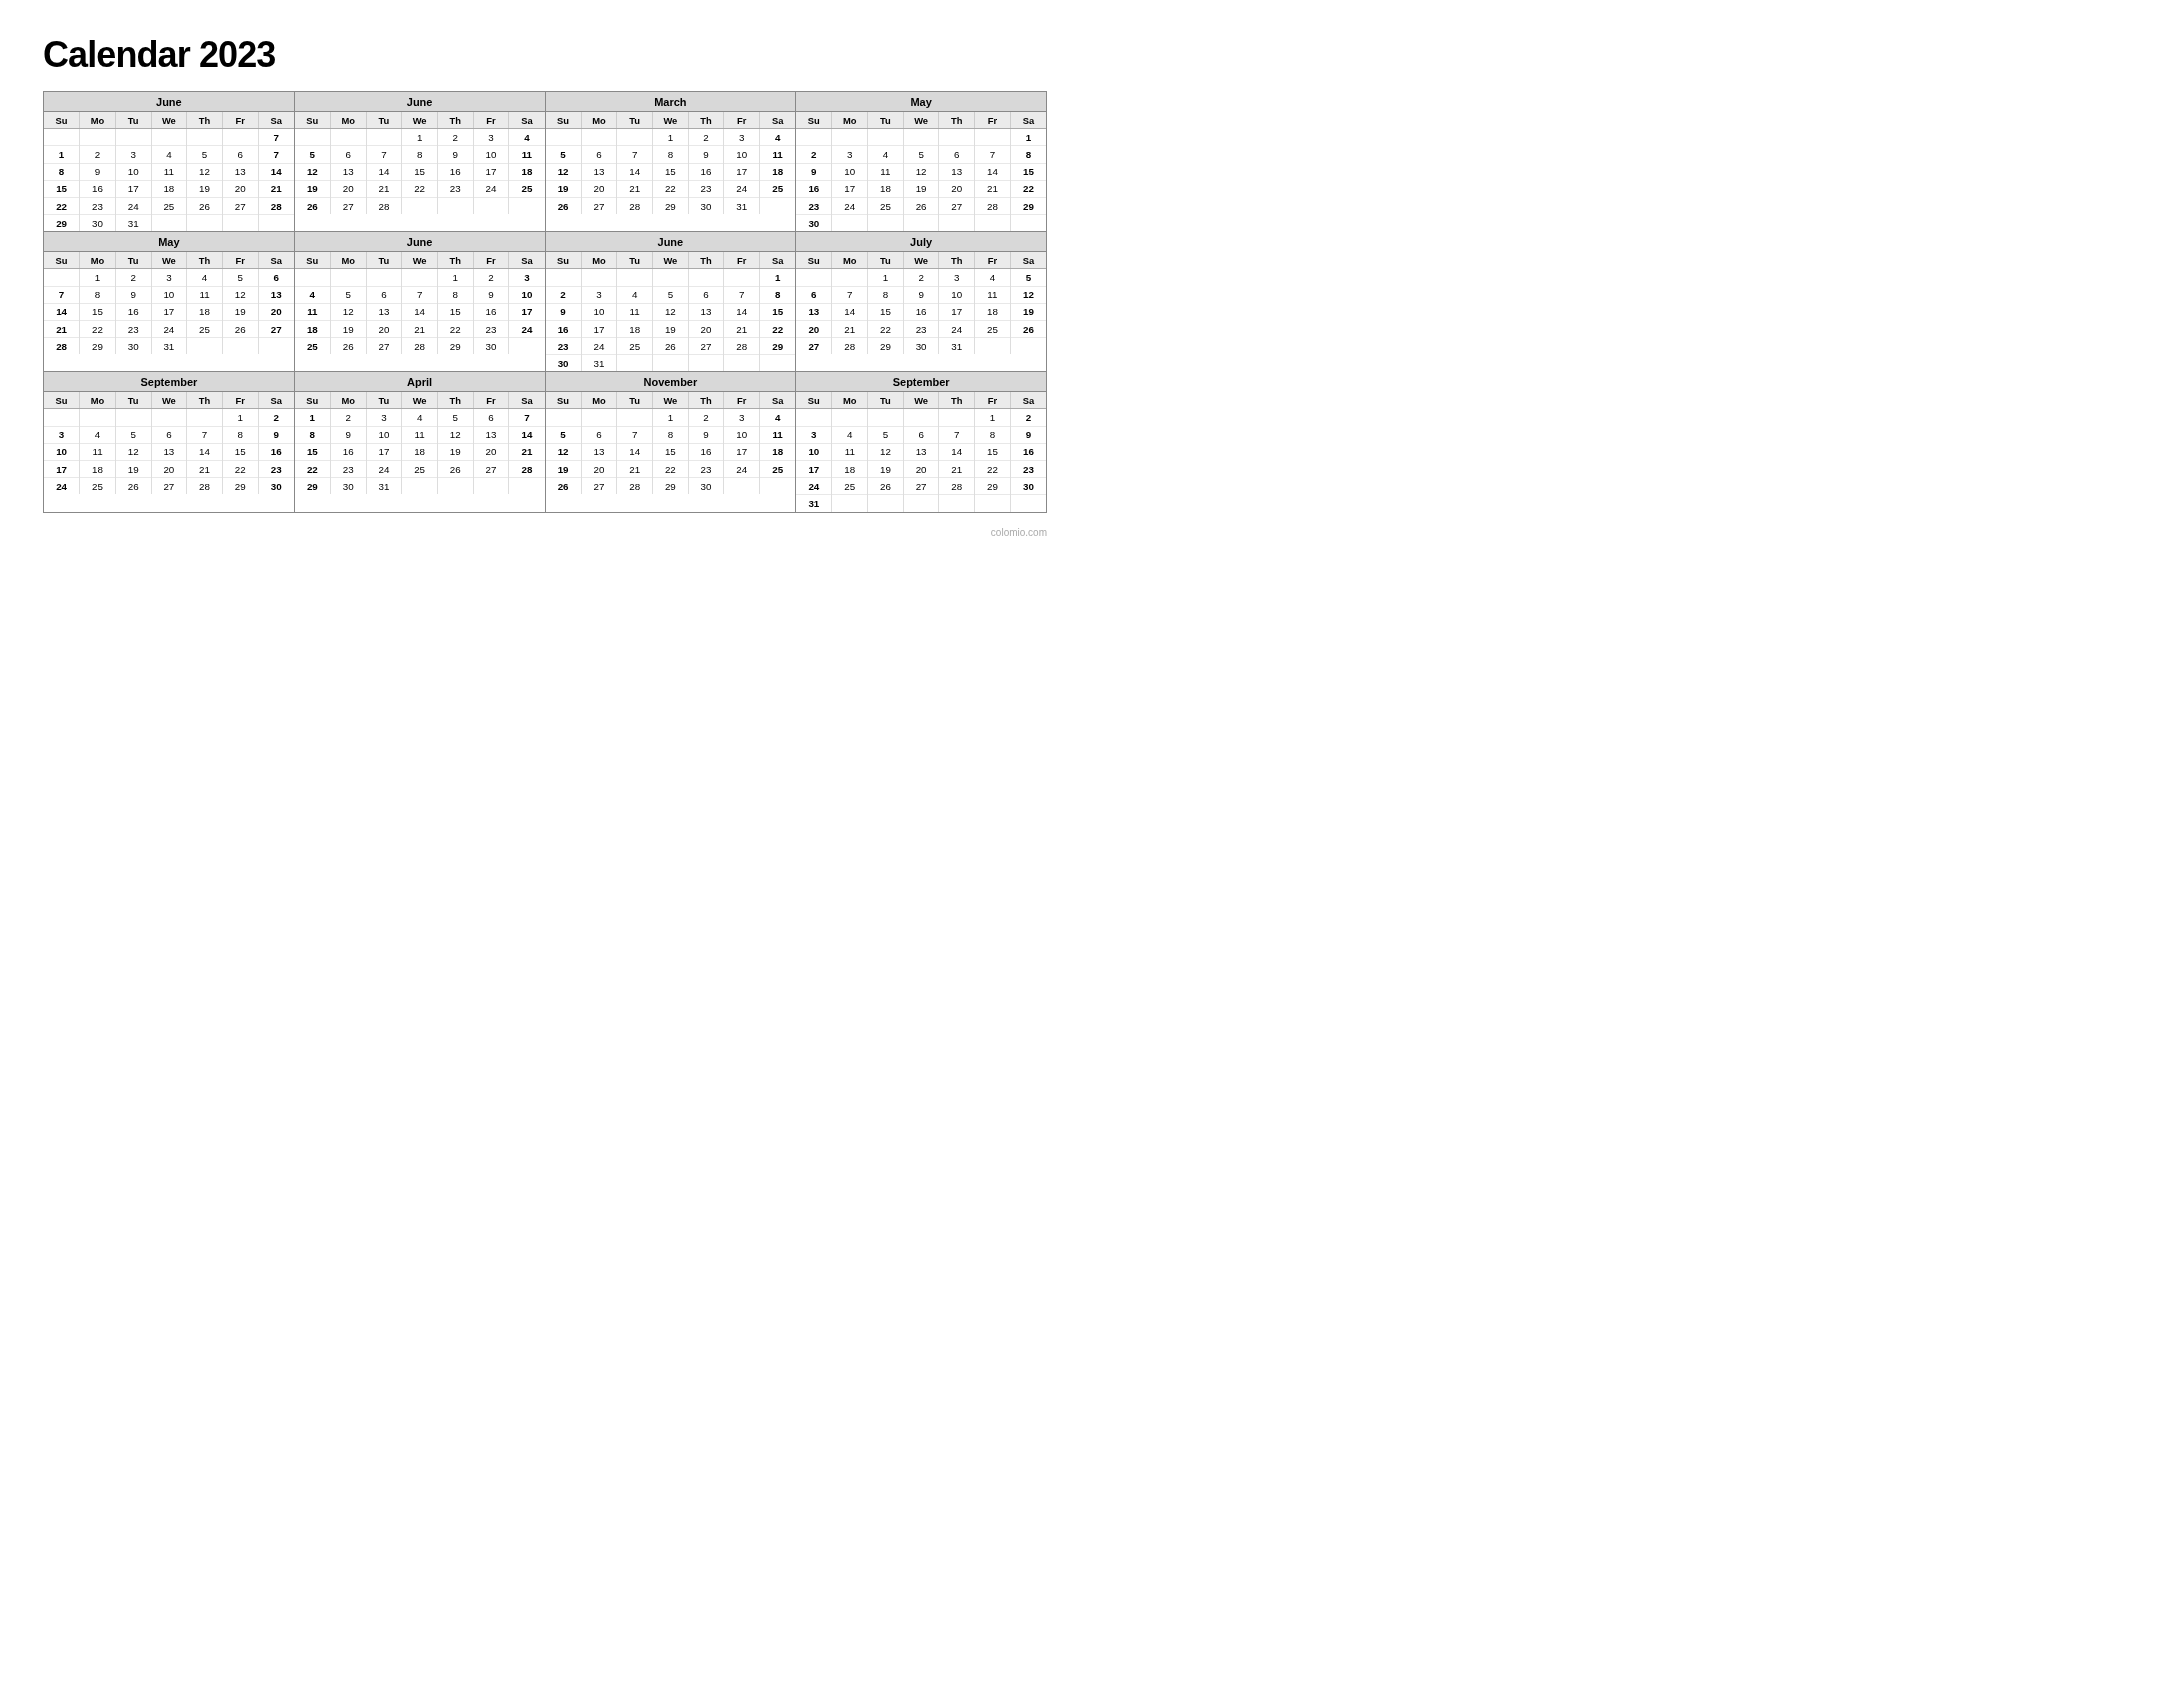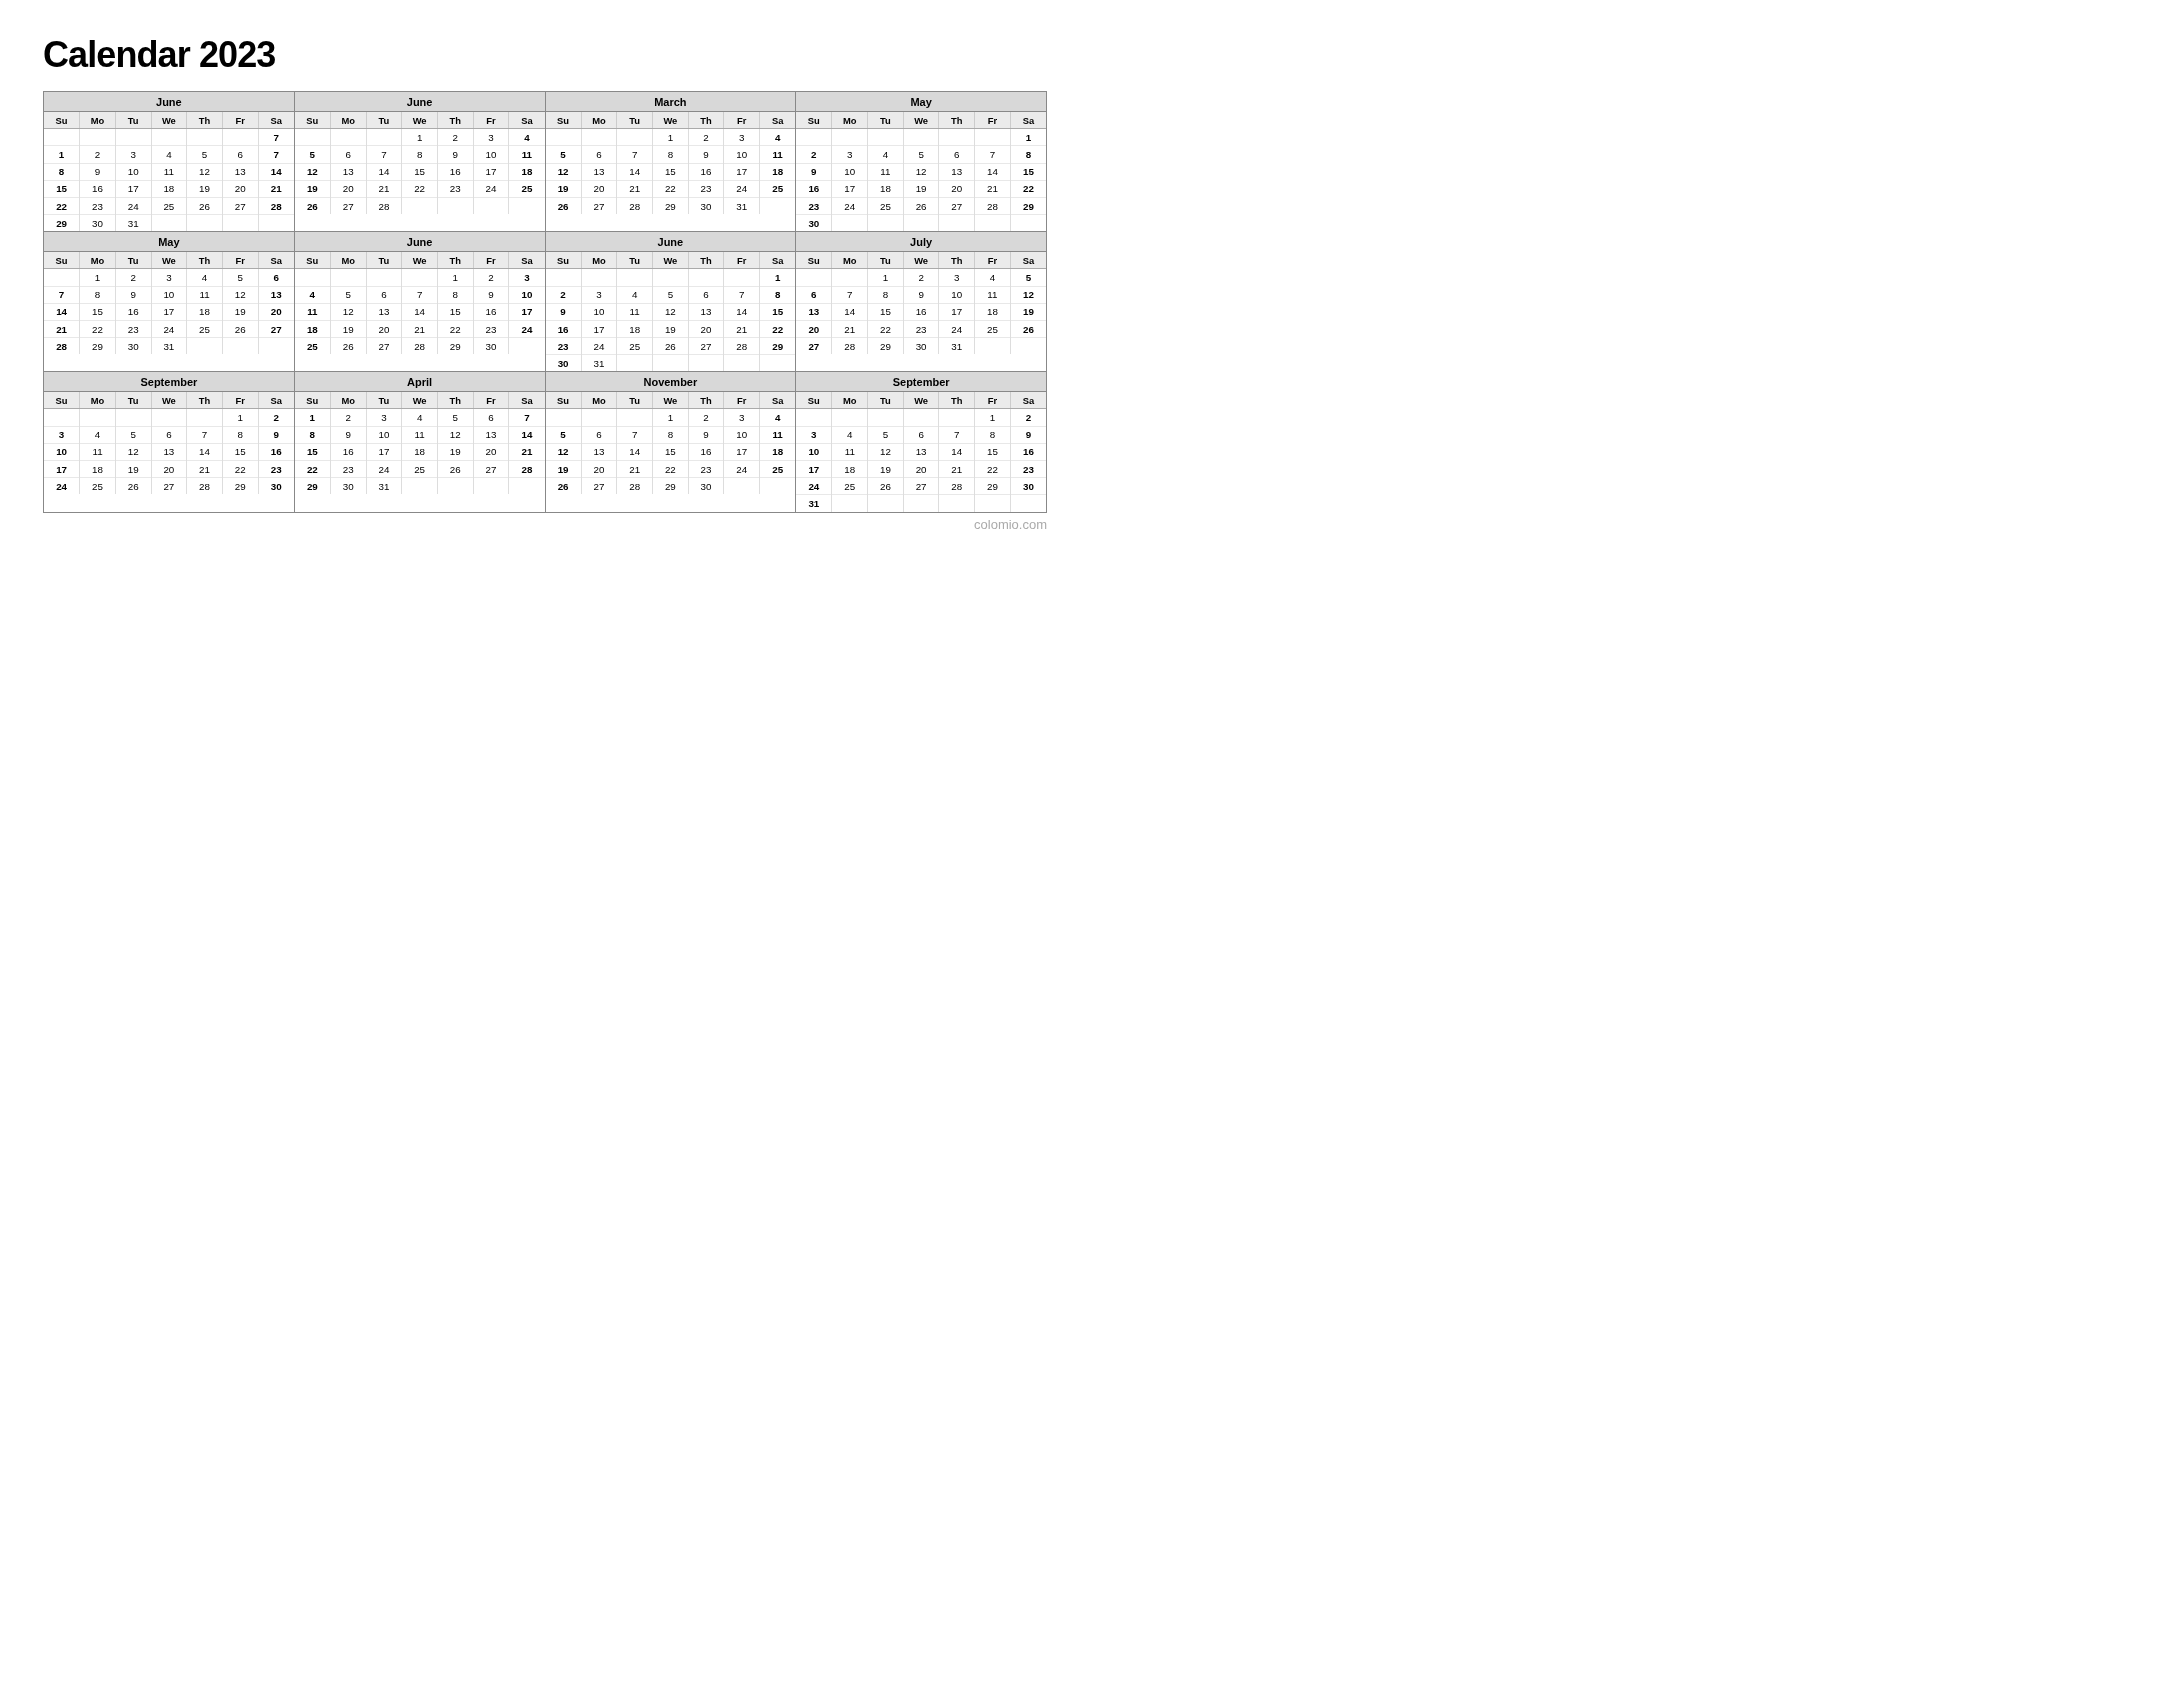--- a/index.html
+++ b/index.html
@@ -54,23 +54,23 @@
       text-align: center;
       padding: 2.6px 1.7px;
       border-right: 0.9px solid #ddd;
       width: 14.28%;
     }
     .month-table td:last-child { border-right: none; }
     .month-table tr { border-bottom: 0.9px solid #e8e8e8; }
     .month-table tbody tr:last-child { border-bottom: none; }
     .watermark {
       text-align: right;
-      font-size: 13px;
+      font-size: 10px;
       color: #aaa;
-      margin-top: 4px;
+      margin-top: 14px;
     }
   </style>
 </head>
 <body>
 
 <h1>Calendar 2023</h1>
 
 <div class="calendar-grid" id="calendar-grid">
 <div class="month-block">
       <div class="month-title">June</div>

